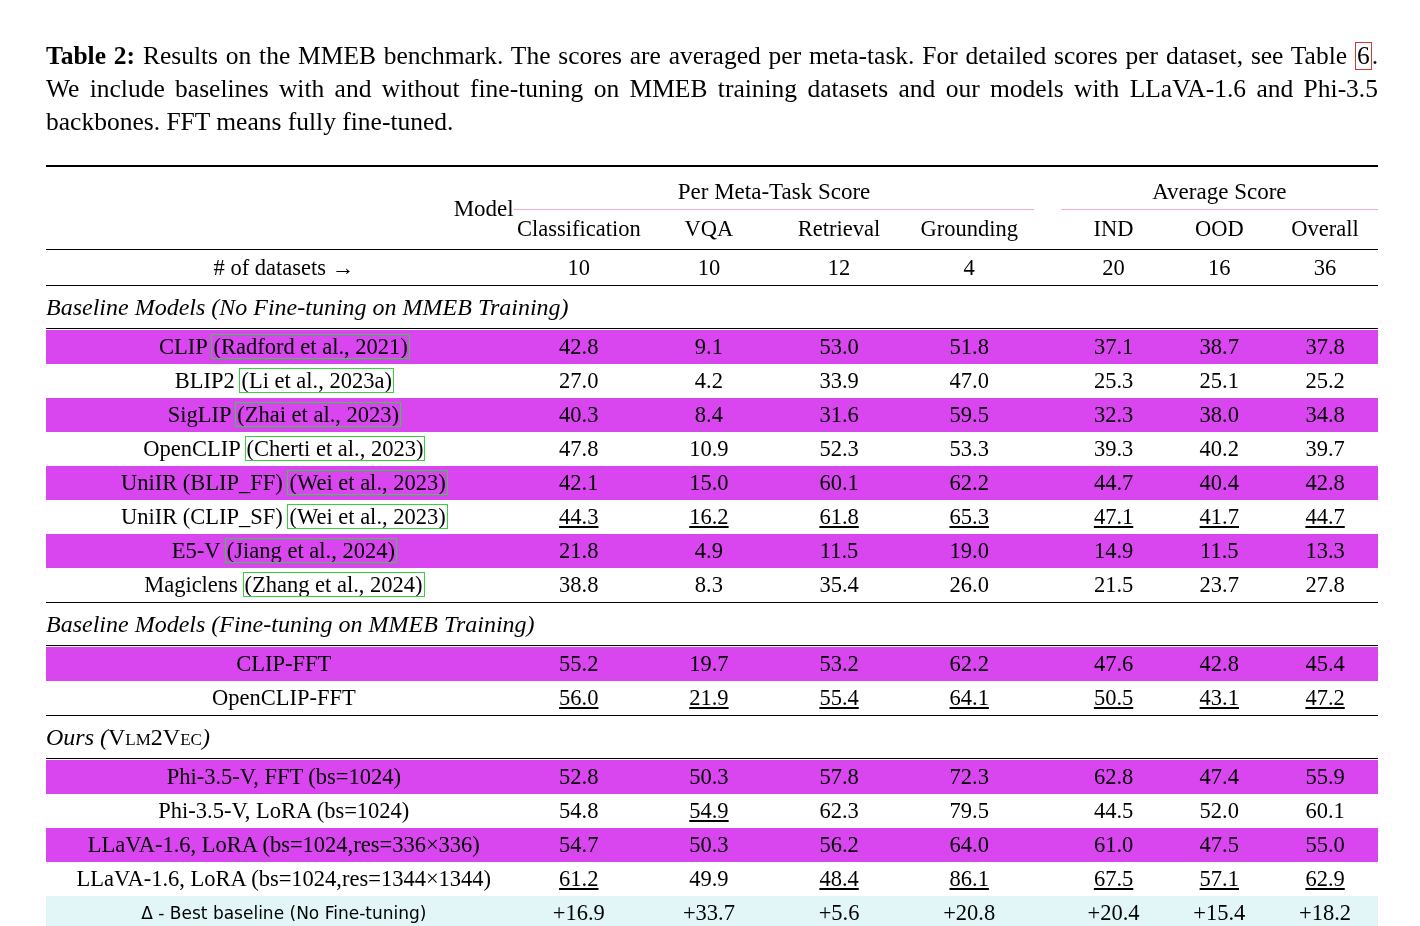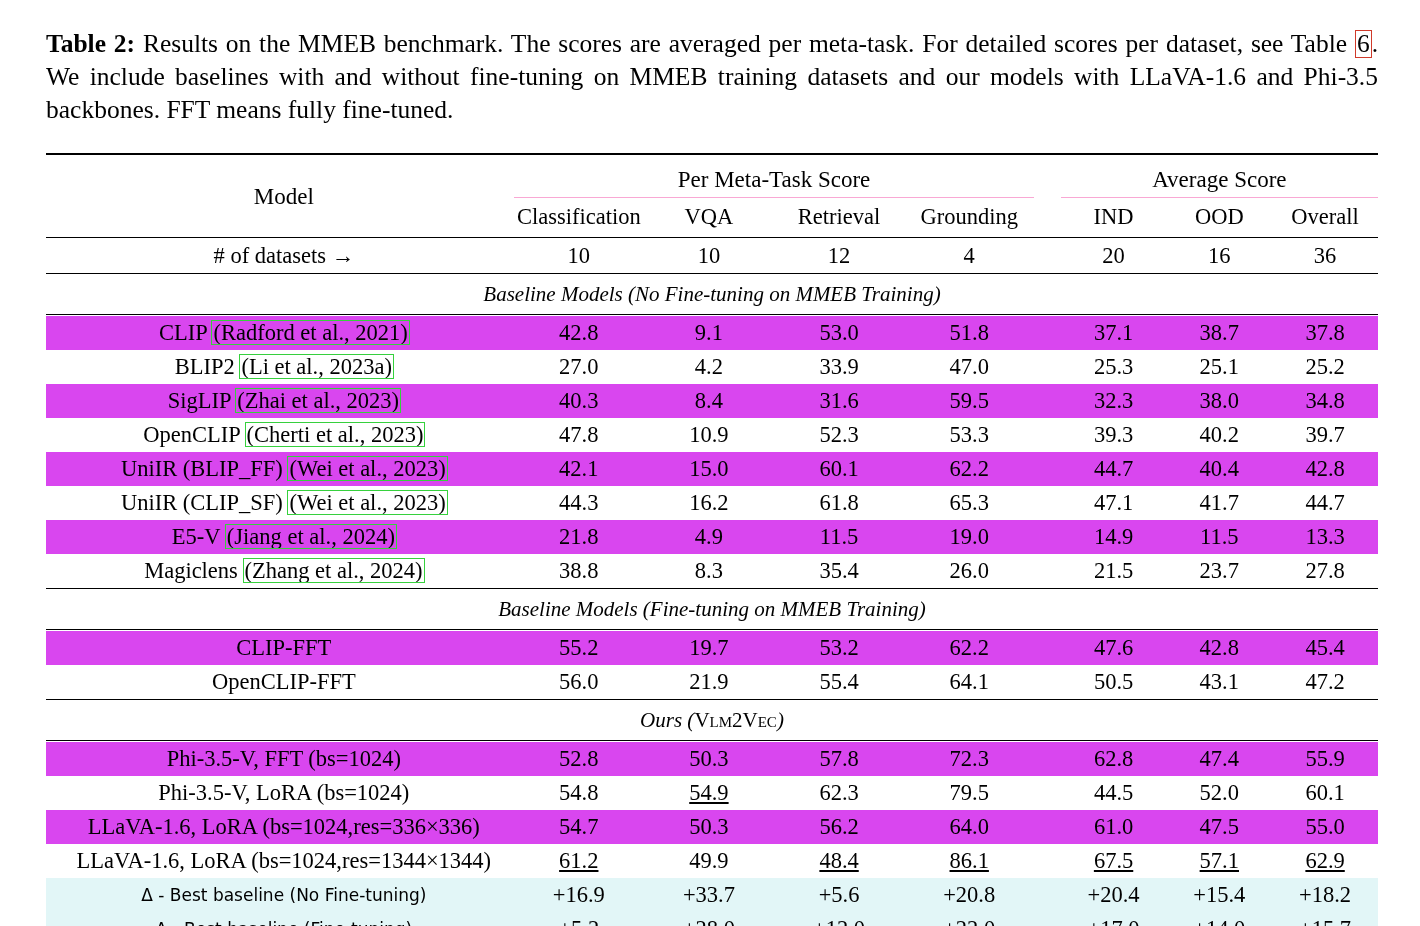--- a/index.html
+++ b/index.html
@@ -18,21 +18,21 @@
   .page {
     padding: 24px 40px 0 44px;
     box-sizing: border-box;
   }
   
   .caption {
     font-size: 25.5px;
     line-height: 1.29;
     text-align: justify;
     text-justify: inter-word;
-    margin: 4px 2px 26px 2px;
+    margin: 16px 2px 26px 2px;
   }
   .caption .ref-box {
     border: 1.5px solid #d03a2a;
     padding: 0 1px;
     display: inline-block;
     line-height: 1.0;
   }
   
   table.results {
     border-collapse: collapse;
@@ -53,52 +53,52 @@
     font-weight: bold;
     font-size: 23px;
     padding: 10px 0 4px 0 !important;
   }
   .hdr-group-underline {
     border-bottom: 1px solid #f9a8d4;
   }
   .model-head {
     font-weight: bold;
     font-size: 23px;
-    text-align: center;
+    text-align: right;
     padding-left: 8px !important;
   }
   .colhdr {
     text-align: center;
     font-size: 22.5px;
     padding: 6px 0 7px 0 !important;
     margin-top: 16px;
   }
   .rowlabel {
     text-align: center;
     padding: 4px 0 4px 8px !important;
     white-space: nowrap;
   }
   .num {
     text-align: center;
     padding: 4px 0 !important;
     white-space: nowrap;
   }
   .section {
-    text-align: center;
+    text-align: left;
     font-style: italic;
-    font-size: 21px;
+    font-size: 24px;
     padding: 7px 0 7px 0 !important;
   }
   .section .smallcaps {
     font-variant: small-caps;
     font-style: normal;
   }
   .shade { background: #d946ef; }
   .shade-blue { background: #e2f6f7; }
-  .u { }
+  .u { text-decoration: underline; }
   .b { font-weight: bold; text-decoration: underline; }
   
   .cite-box {
     outline: 1.5px solid #36d13d;
     display: inline-block;
     line-height: 1.05;
     padding: 0 1px;
   }
   .delta { font-family: "DejaVu Sans", sans-serif; font-size: 17px; }
   .colw-model { width: 460px; }

